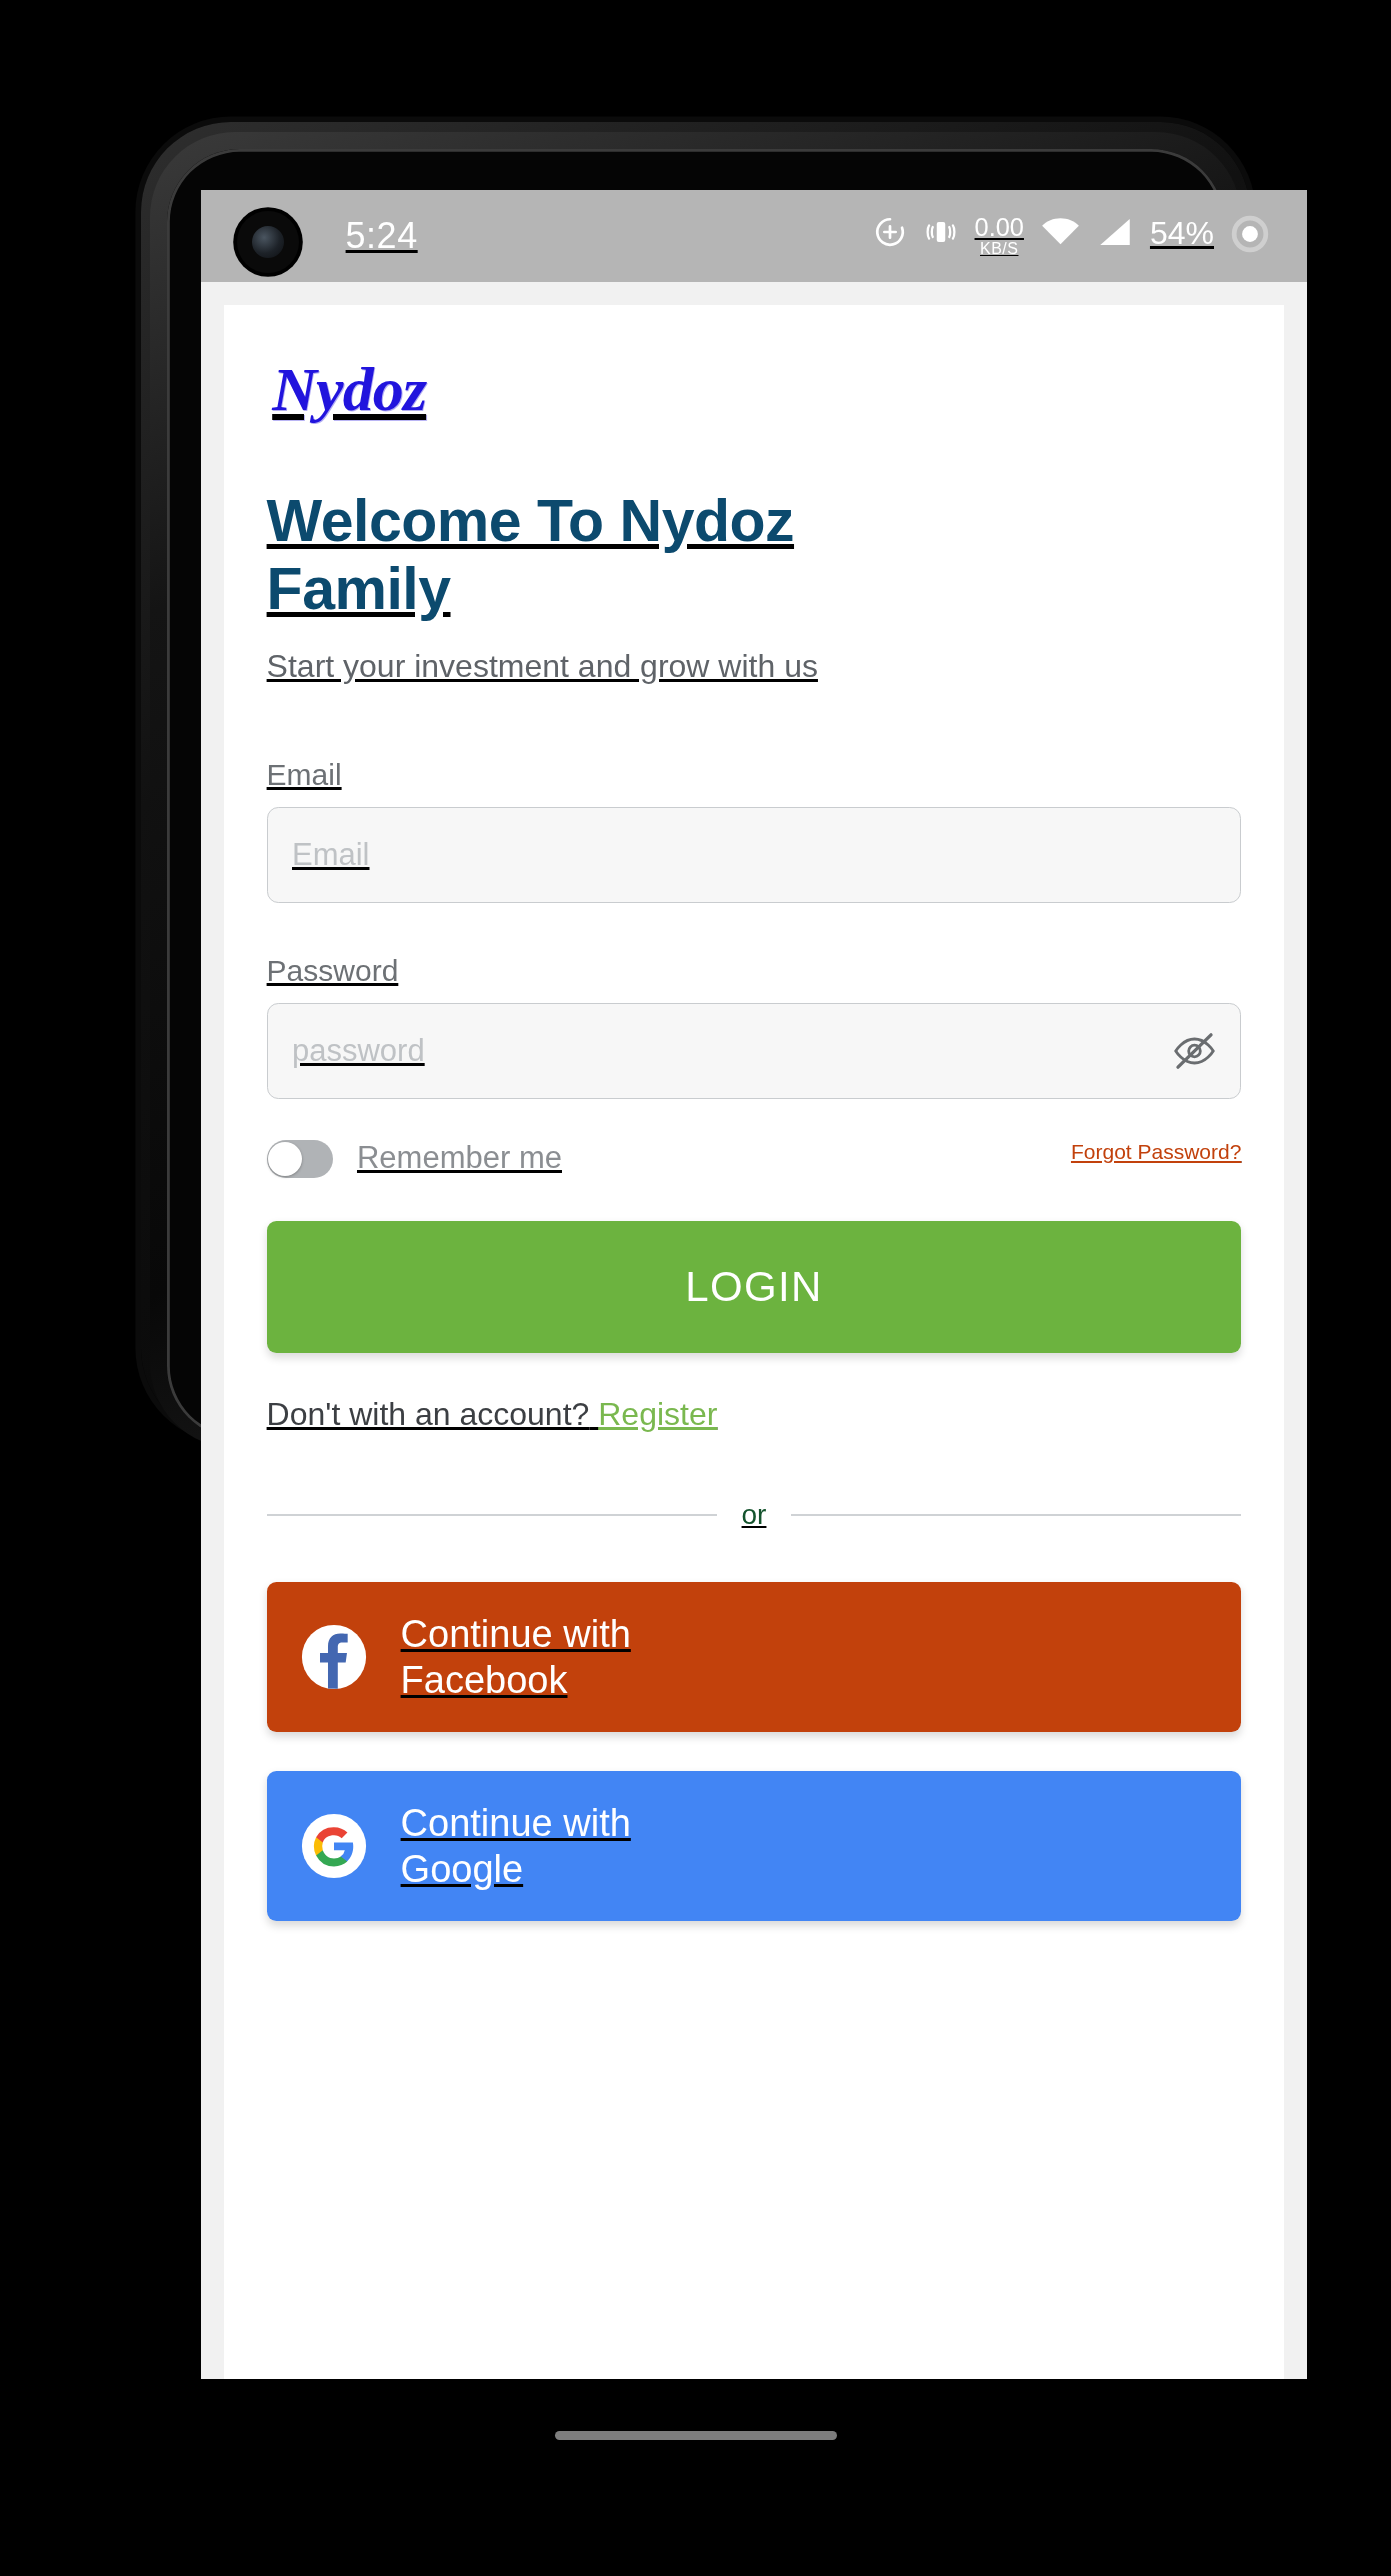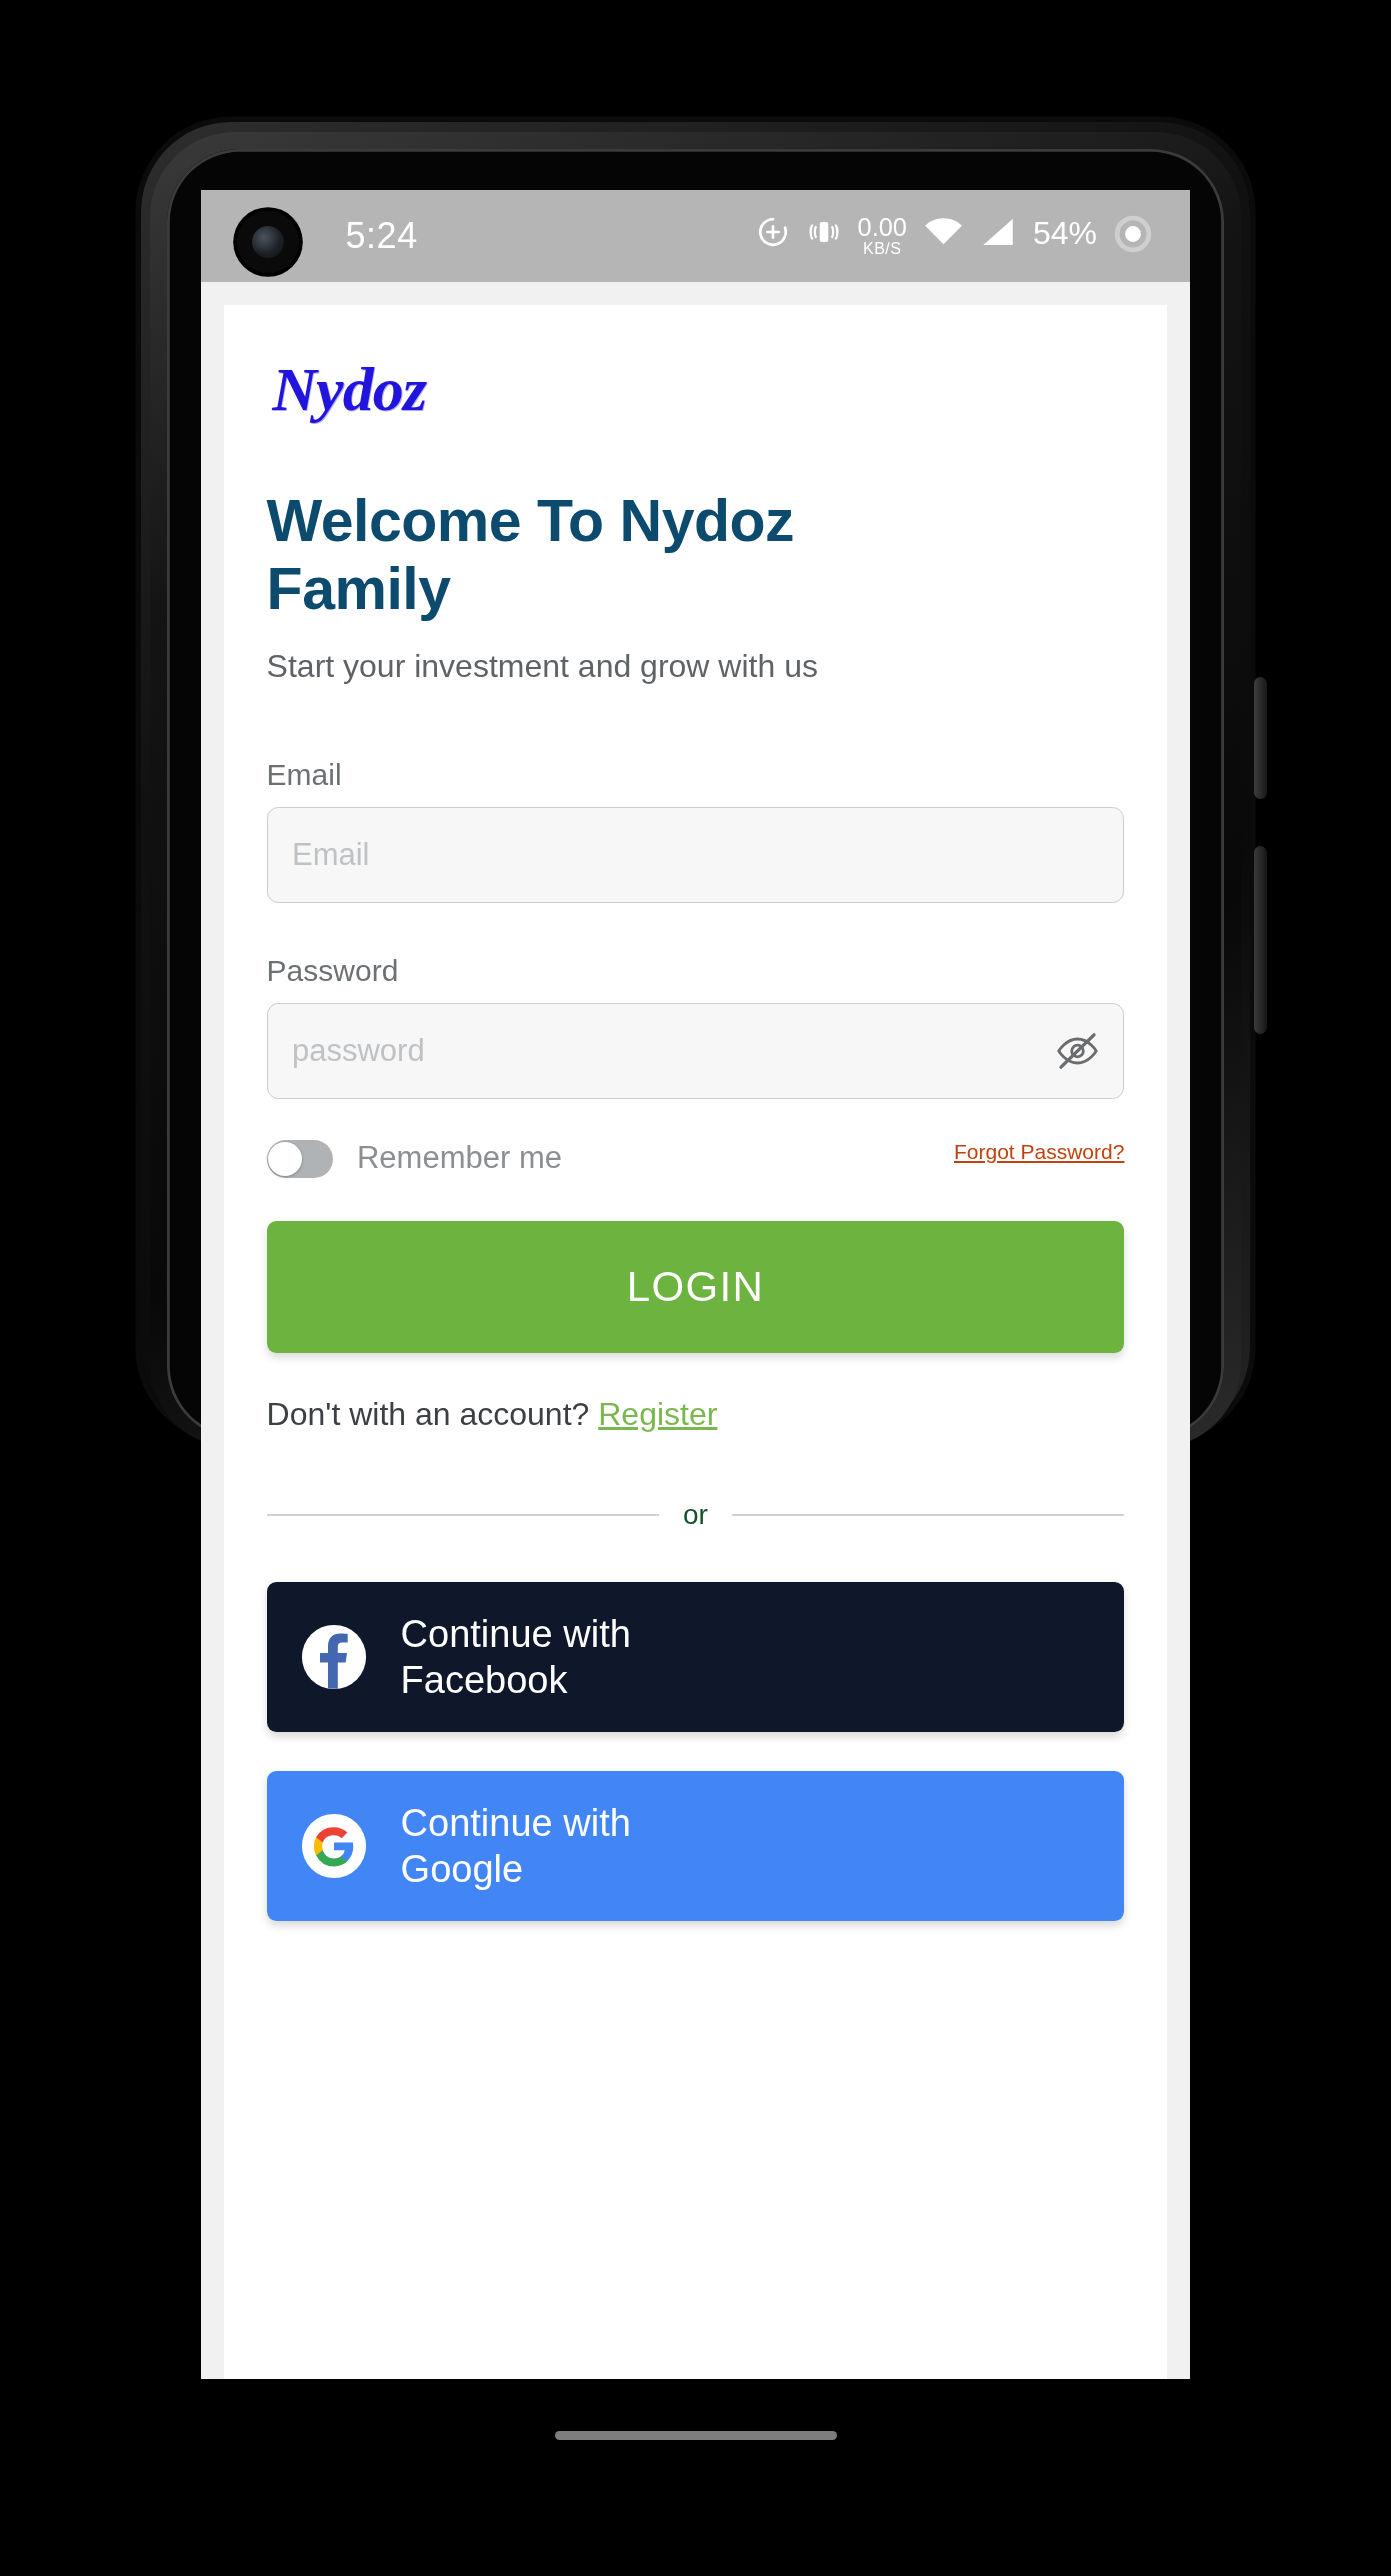--- a/index.html
+++ b/index.html
@@ -66,24 +66,25 @@
     height: 188px;
     border-radius: 6.6px;
     background: linear-gradient(90deg, #3a3a3a, #161616);
   }
 
   
   .screen {
     position: absolute;
     left: 201px;
     top: 190px;
-    width: 989px;
+    width: 1106px;
     height: 2189px;
     background: #f1f1f1;
     overflow: hidden;
+    text-decoration: underline;
   }
 
   
   .statusbar {
     position: relative;
     height: 92px;
     background: #b5b5b5;
     display: flex;
     align-items: center;
     padding: 0 38px 0 22.6px;
@@ -297,21 +298,21 @@
     border-radius: 9.4px;
     display: flex;
     align-items: center;
     padding: 0 32px;
     gap: 32px;
     cursor: pointer;
     box-shadow: 0 4.7px 8.5px rgba(0,0,0,0.15);
     text-align: left;
     font-family: "Liberation Sans", sans-serif;
   }
-  .social-btn.fb { background: #0f172a; }
+  .social-btn.fb { background: #c2410c; }
   .social-btn.gg { background: #4285f4; margin-top: 39px; }
   .social-label {
     color: #ffffff;
     font-size: 38px;
     line-height: 1.22;
     max-width: 357px;
   }
   .social-icon { flex: none; }
 
   

